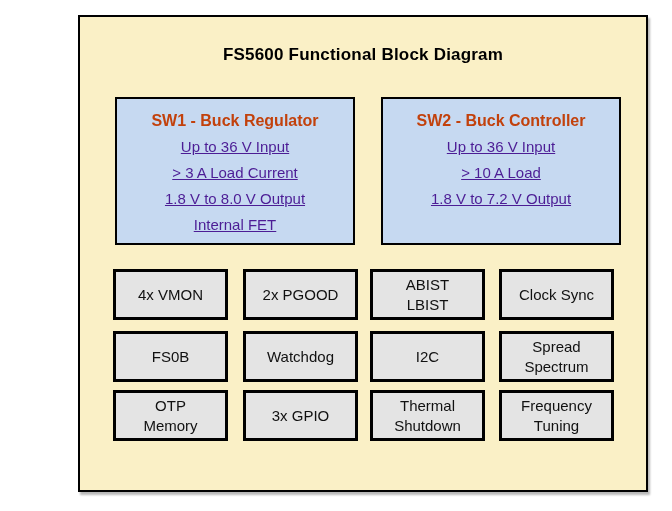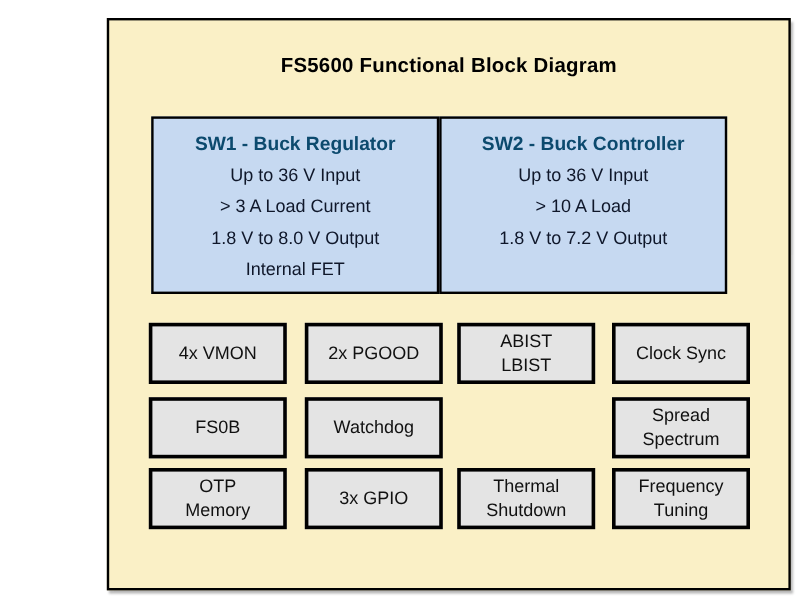--- a/index.html
+++ b/index.html
@@ -12,40 +12,39 @@
   *{margin:0;padding:0;box-sizing:border-box;}
   html,body{width:672px;height:511px;background:#ffffff;overflow:hidden;
     font-family:"Liberation Sans","DejaVu Sans",sans-serif;color:var(--text);}
   .stage{position:relative;width:672px;height:511px;background:#ffffff;}
 
   .frame{
     position:absolute;left:78px;top:15px;width:570px;height:477px;
     background:var(--frame-fill);
     border:2px solid var(--frame-border);
     box-shadow:2px 3px 2px rgba(0,0,0,0.28);
-    margin-left:11px;
   }
 
   .title{
     position:absolute;left:0;top:28px;width:100%;
     text-align:center;font-size:17px;font-weight:bold;color:#000;
     letter-spacing:0.2px;
   }
 
   .sw-block{
     position:absolute;top:80px;width:240px;height:148px;
     background:var(--sw-fill);
     border:2px solid #000;
     text-align:center;
     padding-top:9px;
   }
   .sw-block.sw1{left:35px;}
-  .sw-block.sw2{left:275px;}
-  .sw-title{font-size:16px;font-weight:bold;line-height:26px;color:#0c4a6e;}
-  .sw-line{font-size:15px;line-height:26px;color:#0f172a;}
+  .sw-block.sw2{left:301px;}
+  .sw-title{font-size:16px;font-weight:bold;line-height:26px;color:#c2410c;}
+  .sw-line{font-size:15px;line-height:26px;color:#4c1d95;text-decoration:underline;}
 
   .feature-block{
     position:absolute;width:115px;height:51px;
     background:var(--block-fill);
     border:3px solid #000;
     display:flex;align-items:center;justify-content:center;
     text-align:center;
   }
   .feature-label{
     font-size:15px;line-height:20px;white-space:pre-line;color:#111;
@@ -90,20 +89,23 @@
     <div class="feature-block c4 r1">
       <span class="feature-label">Clock Sync</span>
     </div>
 
     <div class="feature-block c1 r2">
       <span class="feature-label">FS0B</span>
     </div>
     <div class="feature-block c2 r2">
       <span class="feature-label">Watchdog</span>
     </div>
+    <div class="feature-block c3 r2">
+      <span class="feature-label">I2C</span>
+    </div>
     <div class="feature-block c4 r2">
       <span class="feature-label">Spread
 Spectrum</span>
     </div>
 
     <div class="feature-block c1 r3">
       <span class="feature-label">OTP
 Memory</span>
     </div>
     <div class="feature-block c2 r3">

